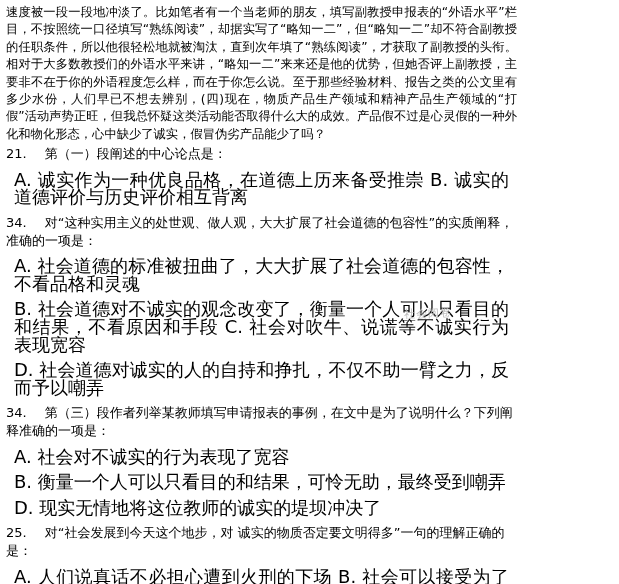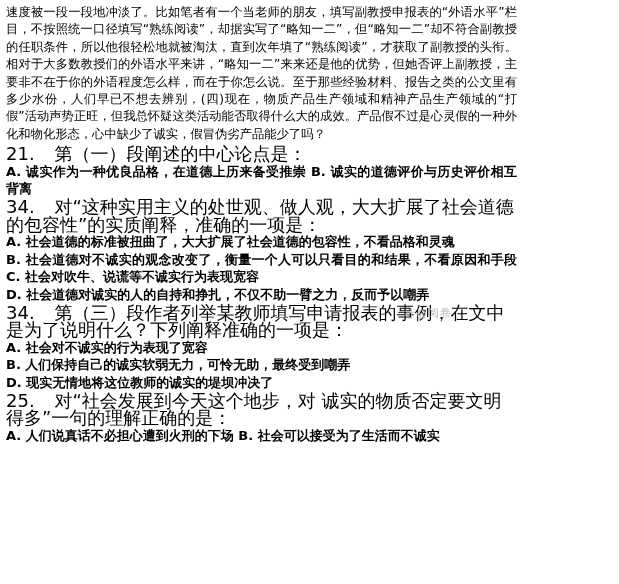--- a/index.html
+++ b/index.html
@@ -27,37 +27,36 @@
     text-align: justify;
     text-indent: 0;
     letter-spacing: 0px;
     margin: 0 0 2px 0;
   }
   .question-block {
     margin: 0;
     padding: 0;
   }
   .q-stem {
-    font-size: 18px;
+    font-size: 13px;
     line-height: 17.6px;
     margin: 0;
     white-space: normal;
   }
   .q-num {
     display: inline;
   }
   .q-stem-text {
     display: inline;
   }
   .opt-line {
-    font-size: 13px;
+    font-size: 18px;
     line-height: 17.6px;
-    margin: 0;
+    margin: 8px;
     text-align: justify;
-    font-weight: bold;
   }
   .stem-indent {
     display: inline-block;
     width: 14px;
   }
   .watermark {
     position: absolute;
     left: 404px;
     top: 306px;
     font-size: 11px;
@@ -92,21 +91,21 @@
     <div class="opt-line">B. 社会道德对不诚实的观念改变了，衡量一个人可以只看目的和结果，不看原因和手段  C. 社会对吹牛、说谎等不诚实行为表现宽容</div>
     <div class="opt-line">D. 社会道德对诚实的人的自持和挣扎，不仅不助一臂之力，反而予以嘲弄</div>
   </div>
 
   <div class="question-block">
     <div class="q-stem">
       <span class="q-num">34.</span>
       <span class="stem-indent"></span><span class="q-stem-text">第（三）段作者列举某教师填写申请报表的事例，在文中是为了说明什么？下列阐释准确的一项是：</span>
     </div>
     <div class="opt-line">A. 社会对不诚实的行为表现了宽容</div>
-    <div class="opt-line">B. 人们保持自己的诚实软弱无力，可怜无助，最终受到嘲弄</div>
+    <div class="opt-line">B. 衡量一个人可以只看目的和结果，可怜无助，最终受到嘲弄</div>
     <div class="opt-line">D. 现实无情地将这位教师的诚实的堤坝冲决了</div>
   </div>
 
   <div class="question-block">
     <div class="q-stem">
       <span class="q-num">25.</span>
       <span class="stem-indent"></span><span class="q-stem-text">对“社会发展到今天这个地步，对 诚实的物质否定要文明得多”一句的理解正确的是：</span>
     </div>
     <div class="opt-line">A. 人们说真话不必担心遭到火刑的下场  B. 社会可以接受为了生活而不诚实</div>
   </div>

